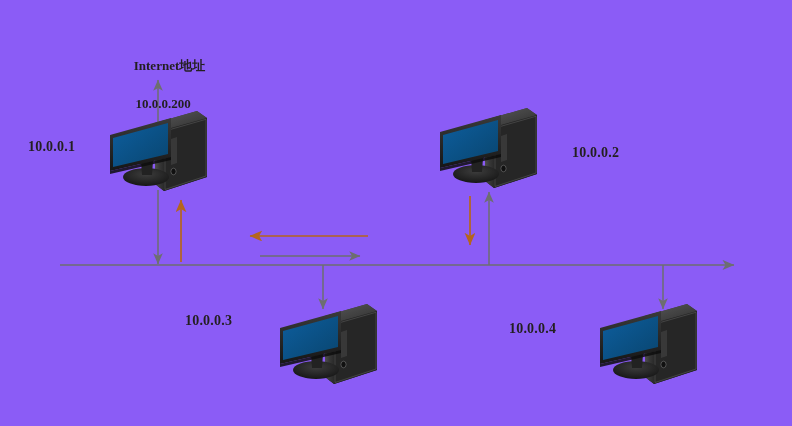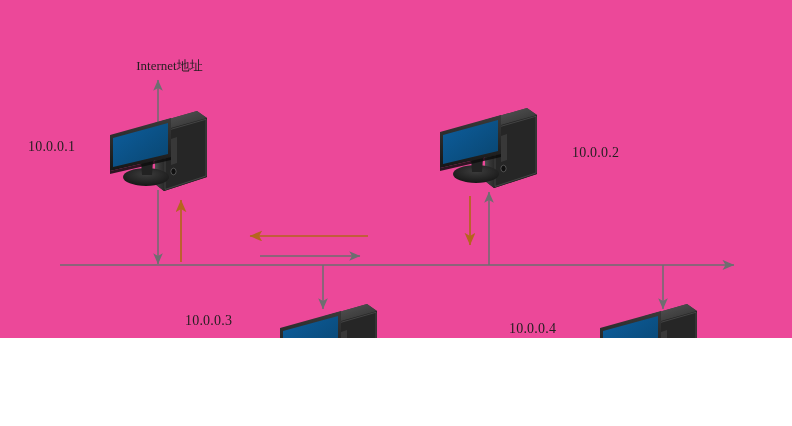--- a/index.html
+++ b/index.html
@@ -6,23 +6,24 @@
     margin: 0;
     padding: 0;
     background: #ffffff;
   }
   body {
     font-family: "Liberation Serif", "DejaVu Serif", serif;
   }
   #canvas {
     position: relative;
     width: 792px;
-    height: 338px;
-    background: #ec4899;
+    height: 426px;
+    background: #8b5cf6;
     overflow: hidden;
+    font-weight: bold;
   }
   #diagram-svg {
     position: absolute;
     left: 0;
     top: 0;
     width: 792px;
     height: 426px;
   }
   .label {
     position: absolute;
@@ -159,20 +160,21 @@
       <use href="#computerIcon" xlink:href="#computerIcon"></use>
     </g>
     <g transform="translate(598,298)">
       <use href="#computerIcon" xlink:href="#computerIcon"></use>
     </g>
 
   </svg>
 
   <div class="hdr-col" style="left:103px; top:38px; width:120px;">
     <span>Internet地址</span>
+    <span class="row2">10.0.0.200</span>
   </div>
 
 
 
   <div class="label ip" style="left:28px; top:138px;">10.0.0.1</div>
 
   <div class="label ip" style="left:572px; top:144px;">10.0.0.2</div>
 
   <div class="label ip" style="left:185px; top:312px;">10.0.0.3</div>
 

